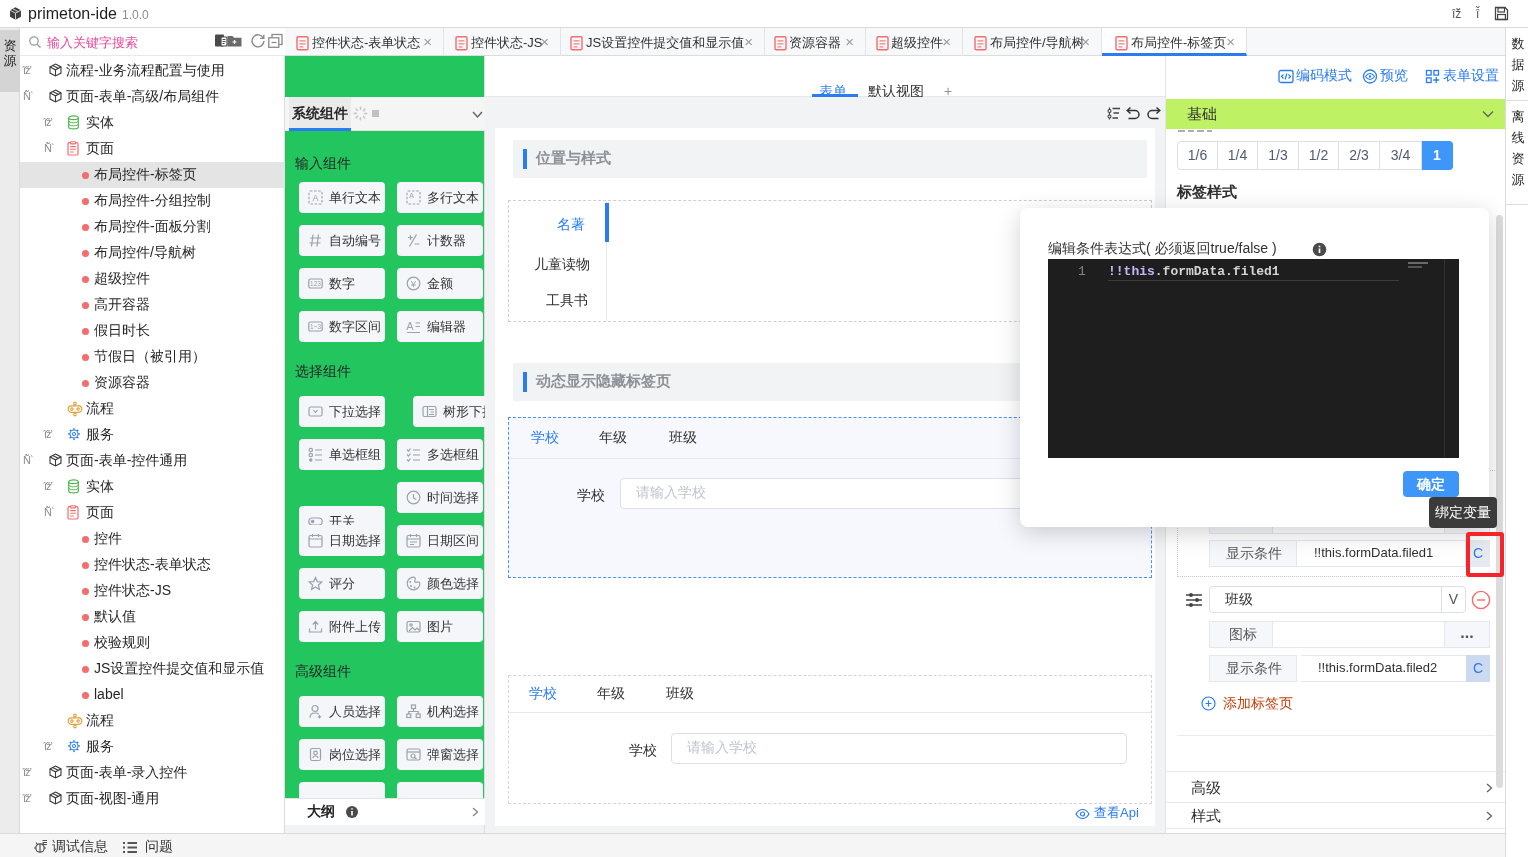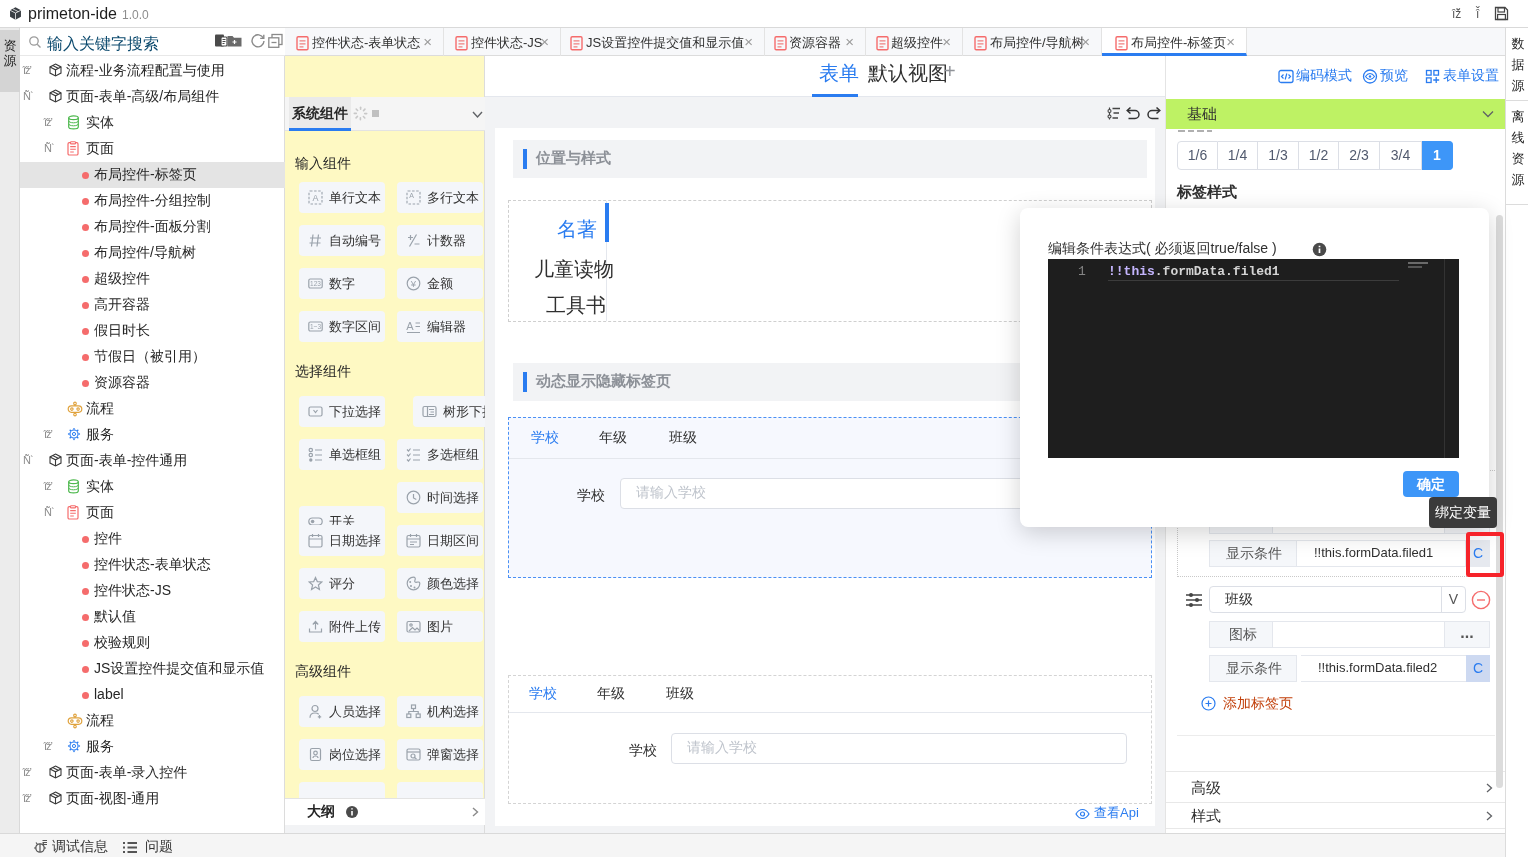--- a/index.html
+++ b/index.html
@@ -11,65 +11,65 @@
 #logo{left:8px;top:6px;}
 #appname{left:28px;top:5px;font-size:16px;color:#1f1f1f;}
 #appver{left:122px;top:8px;font-size:12px;color:#8c8c8c;}
 .tbglyph{top:7px;font-size:12px;color:#555;}
 
 #lstrip{left:0;top:28px;width:20px;height:805px;background:#ececec;border-right:1px solid #d9d9d9;}
 #lstrip-tab{left:0;top:2px;width:20px;height:62px;background:#d4d4d4;color:#222;font-size:13px;text-align:center;line-height:15px;padding-top:8px;}
 
 #sidebar{left:20px;top:28px;width:265px;height:805px;background:#fff;border-right:1px solid #dcdcdc;}
 #searchrow{left:0;top:0;width:265px;height:28px;background:#fff;border-bottom:1px solid #e8e8e8;}
-#searchph{left:8px;top:6px;font-size:16px;color:#0c4a6e;}
+#searchph{left:8px;top:6px;font-size:13px;color:#ec4899;}
 .srchicon{top:5px;}
 #tree{left:0;top:28px;width:265px;height:749px;overflow:hidden;}
 .trow{position:absolute;left:0;width:265px;height:26px;font-size:14px;color:#262626;}
 .trow.sel{background:#e4e4e4;}
 .tarrow{position:absolute;top:6px;font-size:11px;color:#8c8c8c;letter-spacing:-1px;}
 .ticon{position:absolute;top:5px;}
 .tlabel{position:absolute;top:4px;white-space:nowrap;}
 .tdot{position:absolute;width:7px;height:7px;border-radius:50%;background:#f56c6c;top:10px;}
 
 #filetabs{left:285px;top:28px;width:1220px;height:28px;background:#f7f8fa;border-bottom:1px solid #dcdcdc;}
 .ftab{position:absolute;top:0;height:28px;border-right:1px solid #e3e3e3;}
 .ftab .fticon{position:absolute;top:7px;}
 .ftab .ftname{position:absolute;top:6px;font-size:13px;color:#303030;white-space:nowrap;}
 .ftab .ftx{position:absolute;top:5px;font-size:15px;color:#9b9b9b;}
 .ftab.active{background:#fff;border-bottom:3px solid #2a7cf0;}
 
-#palette{left:285px;top:56px;width:200px;height:777px;background:#fef9c3;border-right:1px solid #dcdcdc;}
+#palette{left:285px;top:56px;width:200px;height:777px;background:#22c55e;border-right:1px solid #dcdcdc;}
 #palhead{left:0;top:41px;width:200px;height:34px;background:#f5f5f5;border-bottom:1px solid #e3e3e3;}
 #palhead .ptab{position:absolute;left:4px;top:0;width:62px;height:34px;background:#eaeaea;border-bottom:3px solid #2a7cf0;font-size:14px;font-weight:bold;color:#262626;text-align:center;line-height:32px;}
 .pgroup{position:absolute;left:10px;font-size:14px;color:#262626;}
 .pbtn{position:absolute;width:86px;height:31px;background:#f4f6fa;border-radius:4px;font-size:13px;color:#333;}
 .pbtn .pi{position:absolute;left:9px;top:8px;}
 .pbtn .pt{position:absolute;left:30px;top:7px;white-space:nowrap;}
 #outline{left:0;top:742px;width:200px;height:27px;background:#fff;border-top:1px solid #e3e3e3;}
 
 #canvas{left:485px;top:56px;width:680px;height:777px;background:#f2f3f5;}
 #cv-head{left:0;top:0;width:680px;height:41px;background:#fff;border-bottom:1px solid #e4e7ed;}
-.cvtab{position:absolute;top:4px;font-size:20px;color:#303030;}
+.cvtab{position:absolute;top:27px;font-size:14px;color:#303030;}
 .cvtab.act{color:#2a7cf0;}
 #cv-underline{left:327px;top:38px;width:46px;height:3px;background:#2a7cf0;}
 #cv-toolbar{left:0;top:41px;width:680px;height:31px;background:#f2f3f5;}
 #sheet{left:10px;top:72px;width:660px;height:698px;background:#fff;}
 .secbar{position:absolute;left:18px;width:634px;height:38px;background:#f2f3f5;}
 .secbar .blubar{position:absolute;left:10px;top:9px;width:4px;height:20px;background:#2a7cf0;}
 .secbar .sectxt{position:absolute;left:23px;top:9px;font-size:15px;font-weight:bold;color:#8c9097;}
 </style>
 </head>
 <body>
 <div id="root">
 <style>
 
 #vbox{position:absolute;left:13px;top:72px;width:644px;height:122px;border:1px dashed #cfcfcf;background:#fff;}
 #vbox .vcol{position:absolute;left:0;top:0;width:111px;height:120px;border-right:1px solid #e4e7ed;}
-.vtab{position:absolute;font-size:20px;color:#303030;white-space:nowrap;}
+.vtab{position:absolute;font-size:14px;color:#303030;white-space:nowrap;}
 #vbar{position:absolute;left:109px;top:2px;width:4px;height:39px;background:#2a7cf0;}
 .hbox{position:absolute;left:13px;width:644px;}
 .hbox .htabs{position:absolute;left:0;top:0;width:100%;height:41px;border-bottom:1px solid #e4e7ed;}
 .htab{position:absolute;top:11px;font-size:14px;color:#303030;}
 .htab.act{color:#2a7cf0;}
 .frow{position:absolute;font-size:14px;color:#303030;}
 .finput{position:absolute;background:#fff;border:1px solid #dcdfe6;border-radius:4px;}
 .finput .ph{position:absolute;left:15px;top:5px;font-size:14px;color:#bfc4cc;}
 #seeapi{position:absolute;font-size:13px;color:#2a7cf0;}
 

